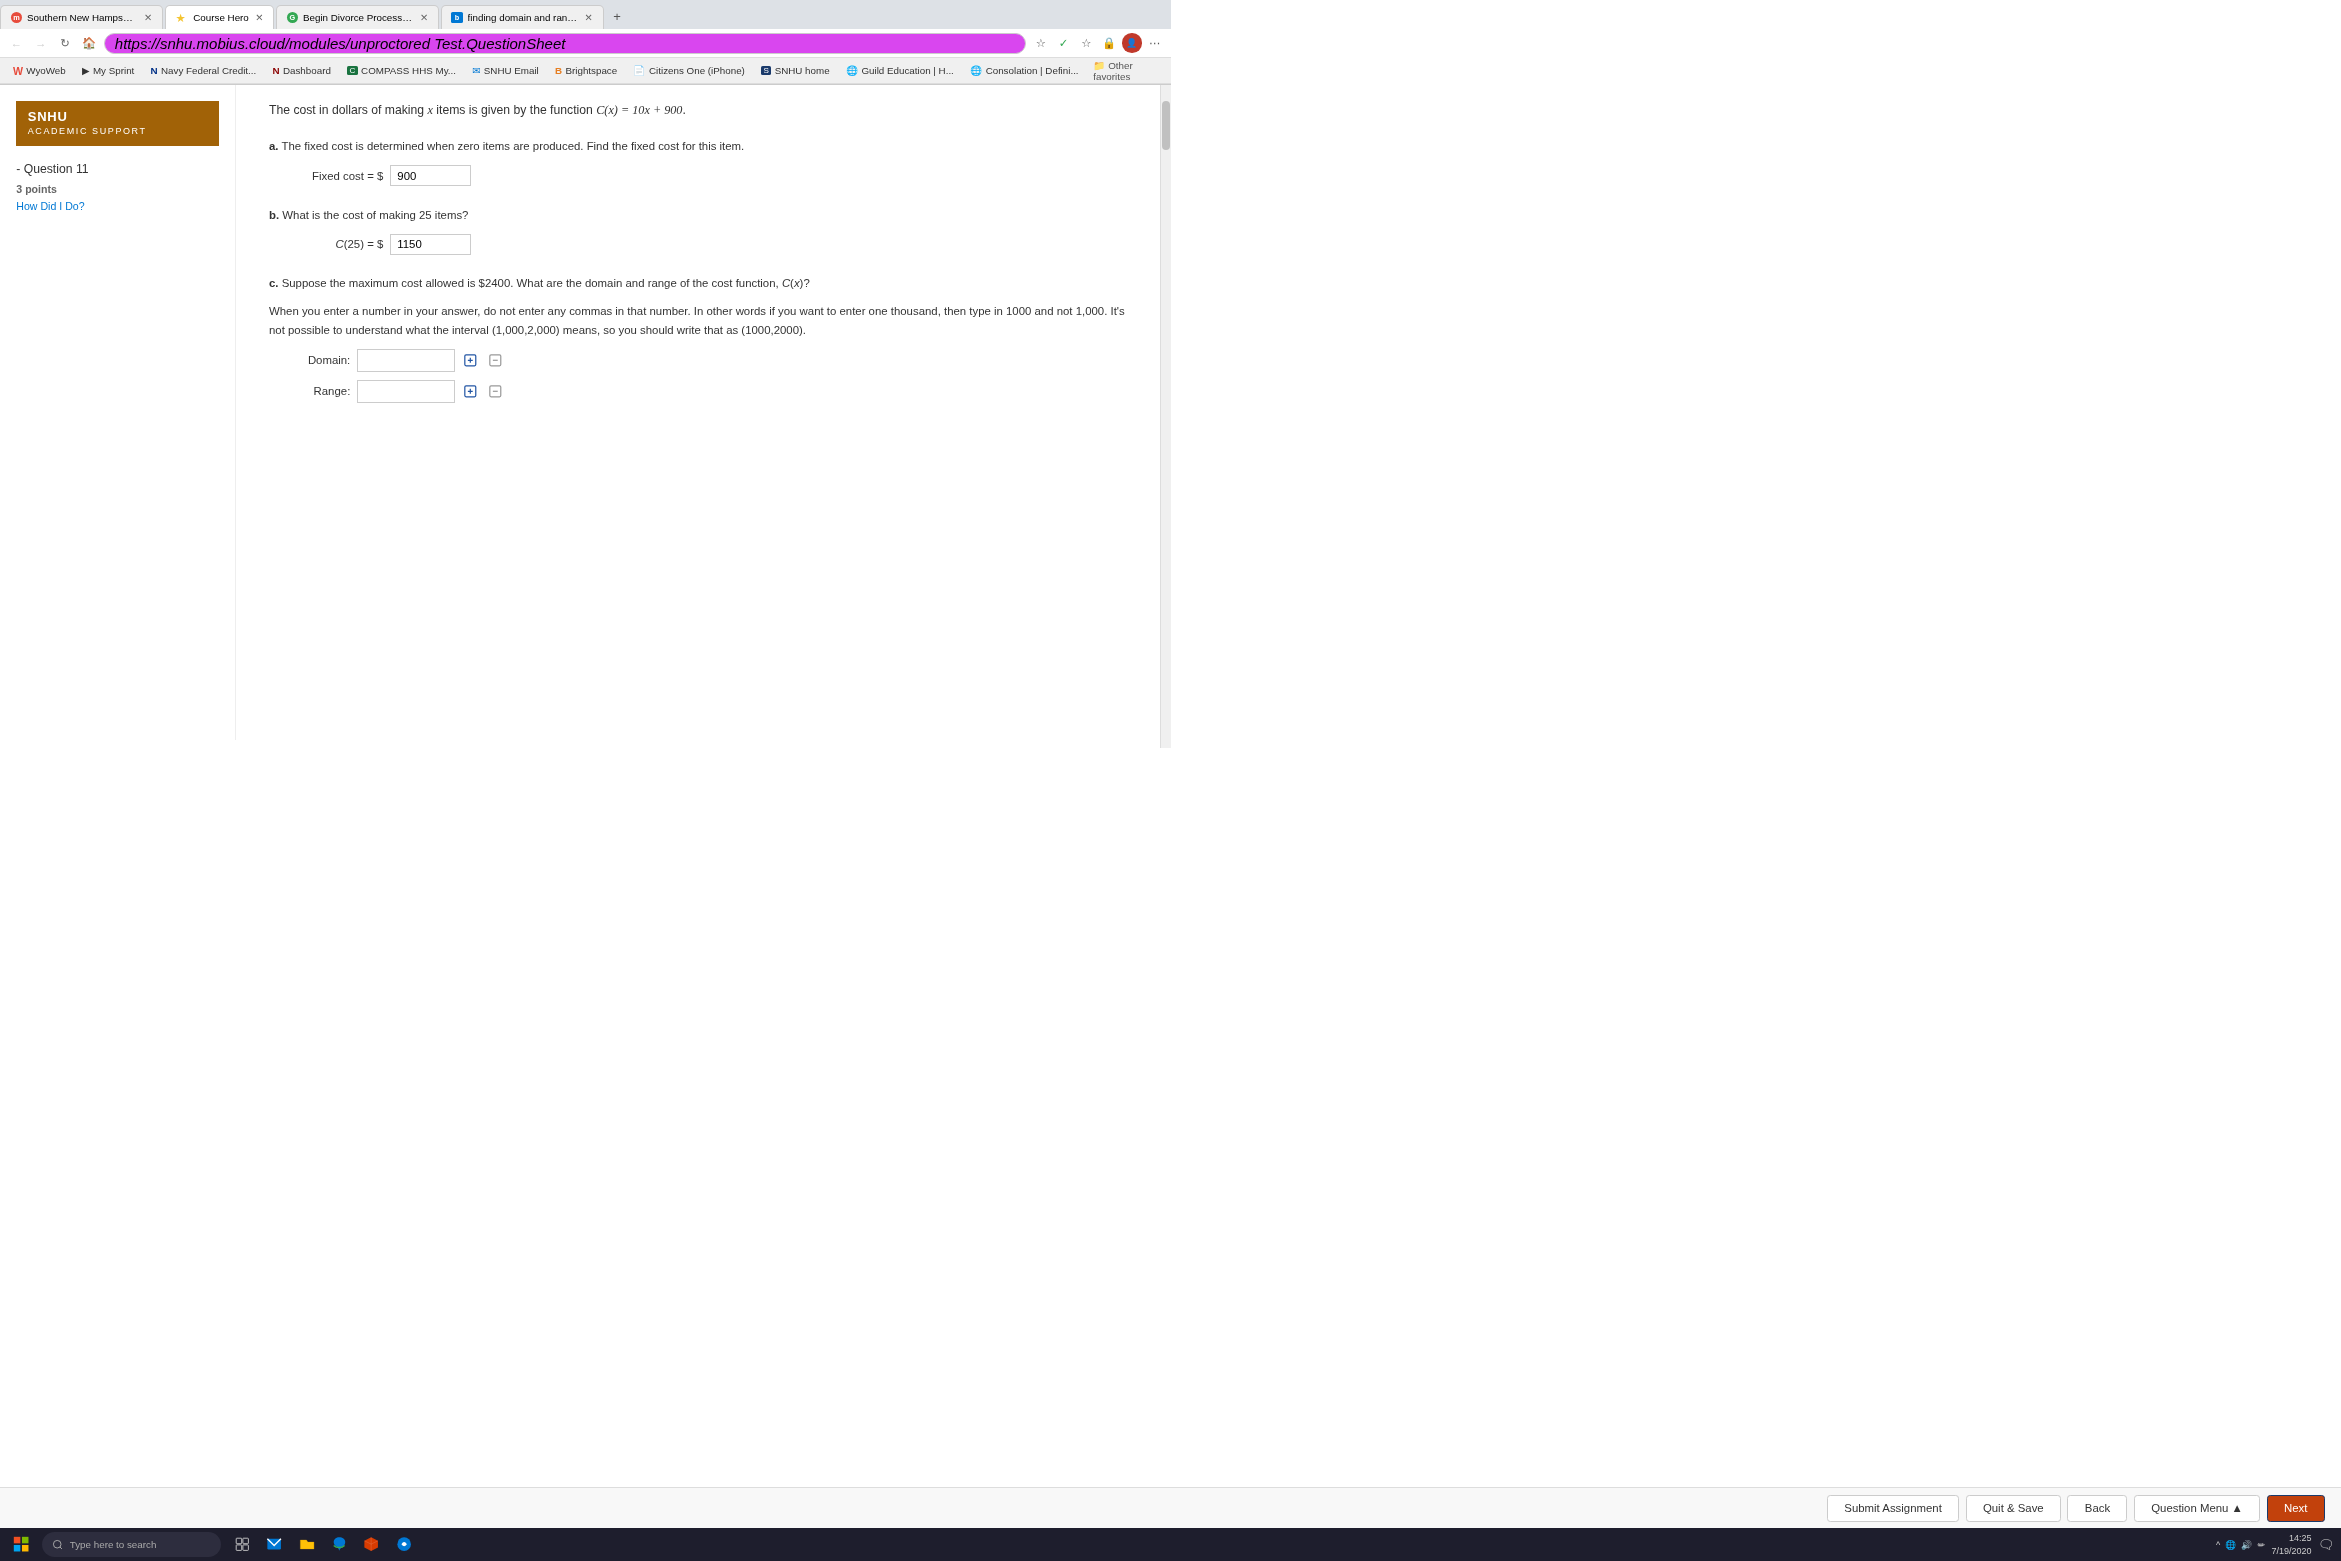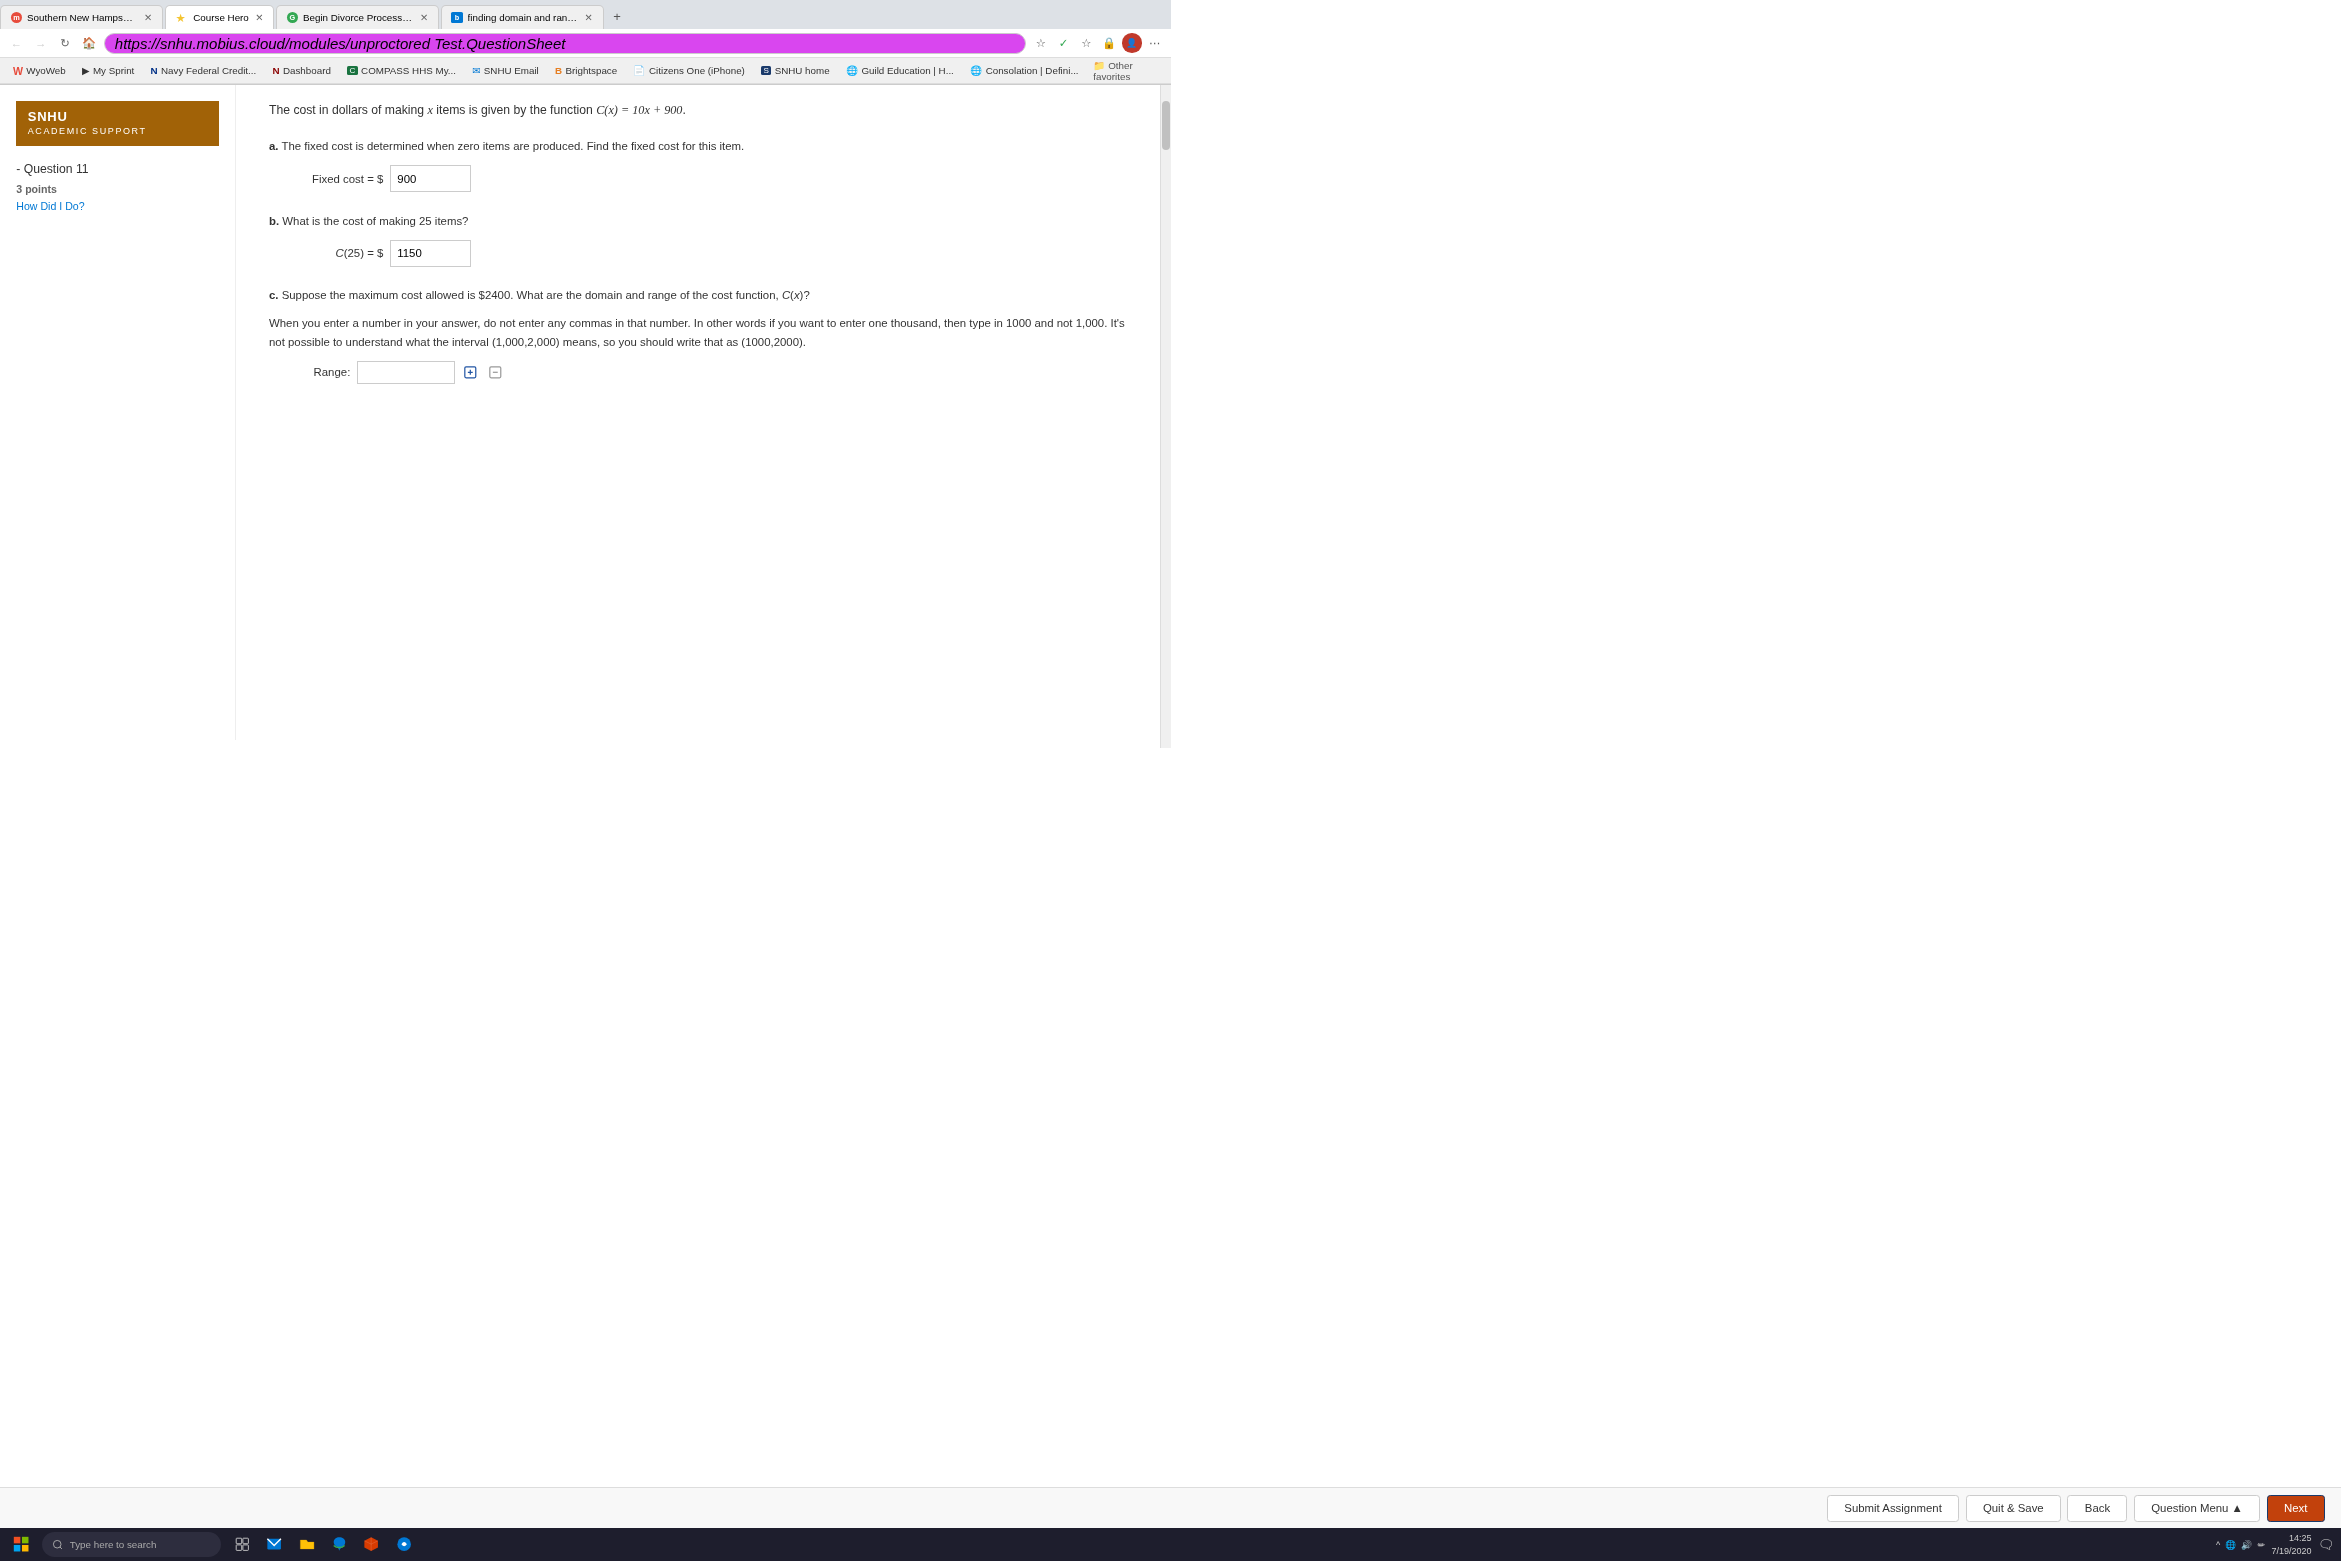--- a/index.html
+++ b/index.html
@@ -39,21 +39,21 @@
     .how-link { color: #0078d4; font-size: 10.6px; cursor: pointer; text-decoration: none; }
 
     
     .main-content { flex: 1; padding: 16.3px 33px; overflow-y: auto; background: #fff; }
     .question-text { font-size: 12.2px; color: #333; margin-bottom: 16.3px; line-height: 1.6; }
     .part-label { font-weight: bold; }
     .sub-question { margin-bottom: 19.5px; }
     .sub-question p { font-size: 11.4px; color: #333; line-height: 1.6; margin-bottom: 9.8px; }
     .answer-row { display: flex; align-items: center; gap: 6.5px; margin-left: 16.3px; margin-bottom: 6.5px; }
     .answer-label { font-size: 11.4px; color: #333; min-width: 98px; text-align: right; }
-    .answer-input { border: 0.8px solid #ccc; padding: 3.3px 6.5px; font-size: 11.4px; width: 81px; height: 27px; }
+    .answer-input { border: 0.8px solid #ccc; padding: 3.3px 6.5px; font-size: 11.4px; width: 81px; height: 21px; }
     .domain-range-row { display: flex; align-items: center; gap: 6.5px; margin-left: 16.3px; margin-bottom: 8.1px; }
     .domain-label { font-size: 11.4px; color: #333; min-width: 65px; text-align: right; }
     .domain-input { border: 0.8px solid #ccc; padding: 3.3px 6.5px; font-size: 11.4px; width: 98px; height: 23px; }
     .icon-btn { width: 18px; height: 18px; background: none; border: none; cursor: pointer; display: inline-flex; align-items: center; justify-content: center; color: #555; }
     .icon-btn svg { width: 14.6px; height: 14.6px; }
 
     .note-text { font-size: 11px; color: #333; line-height: 1.6; margin-top: 8.1px; margin-bottom: 13px; }
 
     
     .bottom-bar { position: fixed; bottom: 33px; left: 0; right: 0; height: 41px; background: #f8f8f8; border-top: 0.8px solid #ddd; display: flex; align-items: center; justify-content: flex-end; padding: 0 16.3px; gap: 6.5px; }
@@ -216,20 +216,36 @@
     </div>
 
     <div class="sub-question">
       <p>
         <span class="part-label">c.</span>
         Suppose the maximum cost allowed is $2400. What are the domain and range of the cost function, <i>C</i>(<i>x</i>)?
       </p>
 
       <p class="note-text">When you enter a number in your answer, do not enter any commas in that number. In other words if you want to enter one thousand, then type in 1000 and not 1,000. It's not possible to understand what the interval (1,000,2,000) means, so you should write that as (1000,2000).</p>
 
+      <div class="domain-range-row">
+        <span class="domain-label">Domain:</span>
+        <input class="domain-input" type="text" value="" style="">
+        <button class="icon-btn" title="Insert symbol">
+          <svg viewBox="0 0 24 24" fill="none" stroke="#2255a4" stroke-width="2">
+            <rect x="3" y="3" width="18" height="18" rx="2"></rect>
+            <path d="M8 12h8M12 8v8"></path>
+          </svg>
+        </button>
+        <button class="icon-btn" title="Insert symbol">
+          <svg viewBox="0 0 24 24" fill="none" stroke="#999" stroke-width="2">
+            <rect x="3" y="3" width="18" height="18" rx="2"></rect>
+            <path d="M8 12h8"></path>
+          </svg>
+        </button>
+      </div>
 
       <div class="domain-range-row">
         <span class="domain-label">Range:</span>
         <input class="domain-input" type="text" value="" style="">
         <button class="icon-btn" title="Insert symbol">
           <svg viewBox="0 0 24 24" fill="none" stroke="#2255a4" stroke-width="2">
             <rect x="3" y="3" width="18" height="18" rx="2"></rect>
             <path d="M8 12h8M12 8v8"></path>
           </svg>
         </button>

